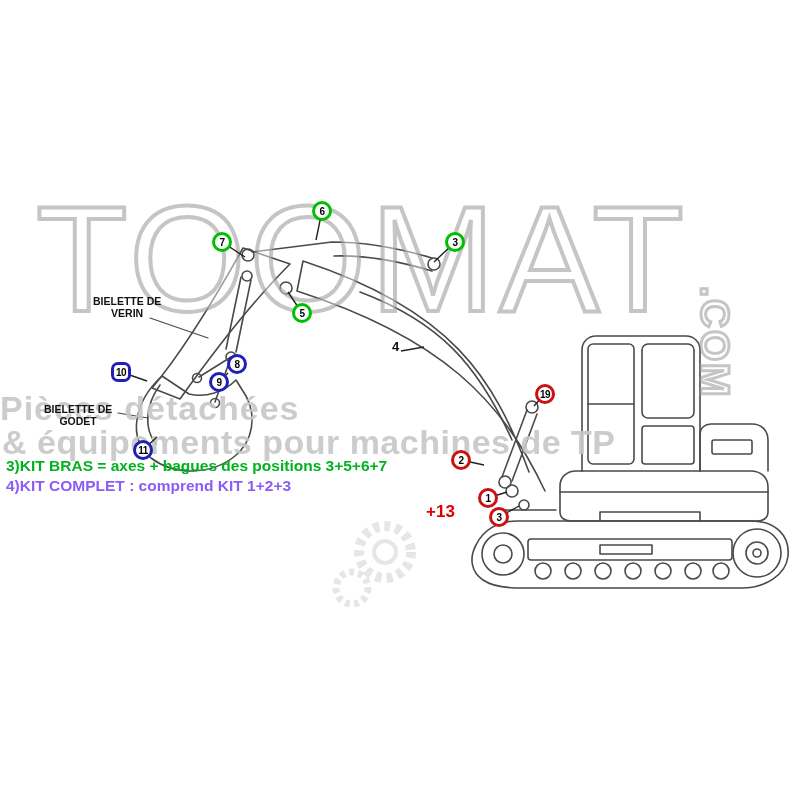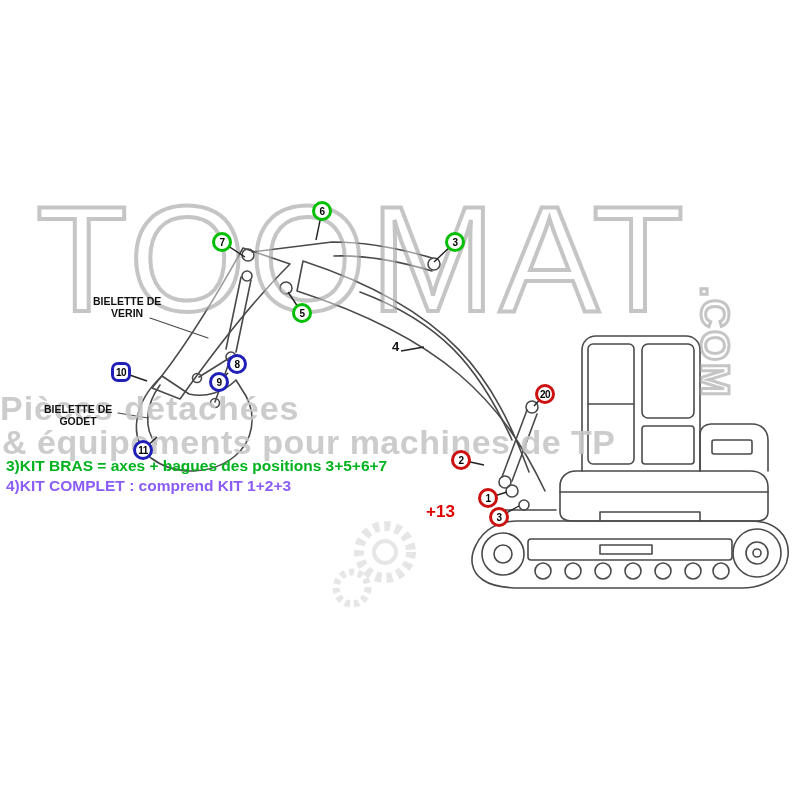--- a/index.html
+++ b/index.html
@@ -157,21 +157,21 @@
 
   <div id="marker-layer">
       <div class="marker" style="left: 312px; top: 201px; border-color: rgb(0, 191, 0);">6</div>
       <div class="marker" style="left: 212px; top: 232px; border-color: rgb(0, 191, 0);">7</div>
       <div class="marker" style="left: 445px; top: 232px; border-color: rgb(0, 191, 0);">3</div>
       <div class="marker" style="left: 292px; top: 303px; border-color: rgb(0, 191, 0);">5</div>
       <div class="marker" style="left: 227px; top: 354px; border-color: rgb(32, 32, 184);">8</div>
       <div class="marker" style="left: 209px; top: 372px; border-color: rgb(32, 32, 184);">9</div>
       <div class="marker" style="left: 111px; top: 362px; border-color: rgb(32, 32, 184); border-radius: 7px;">10</div>
       <div class="marker" style="left: 133px; top: 440px; border-color: rgb(32, 32, 184);">11</div>
-      <div class="marker" style="left: 535px; top: 384px; border-color: rgb(204, 17, 17);">20</div>
+      <div class="marker" style="left: 535px; top: 384px; border-color: rgb(204, 17, 17);">19</div>
       <div class="marker" style="left: 451px; top: 450px; border-color: rgb(204, 17, 17);">2</div>
       <div class="marker" style="left: 478px; top: 488px; border-color: rgb(204, 17, 17);">1</div>
       <div class="marker" style="left: 489px; top: 507px; border-color: rgb(204, 17, 17);">3</div>
       <div class="callout-plain" style="left: 392px; top: 339px;">4</div>
     </div>
 
   <div class="legend" id="legend">
       <div class="legend-line" style="color: rgb(0, 179, 30);">3)KIT BRAS = axes + bagues des positions 3+5+6+7</div>
       <div class="legend-line" style="color: #8b5cf6;">4)KIT COMPLET : comprend KIT 1+2+3</div>
     </div>

